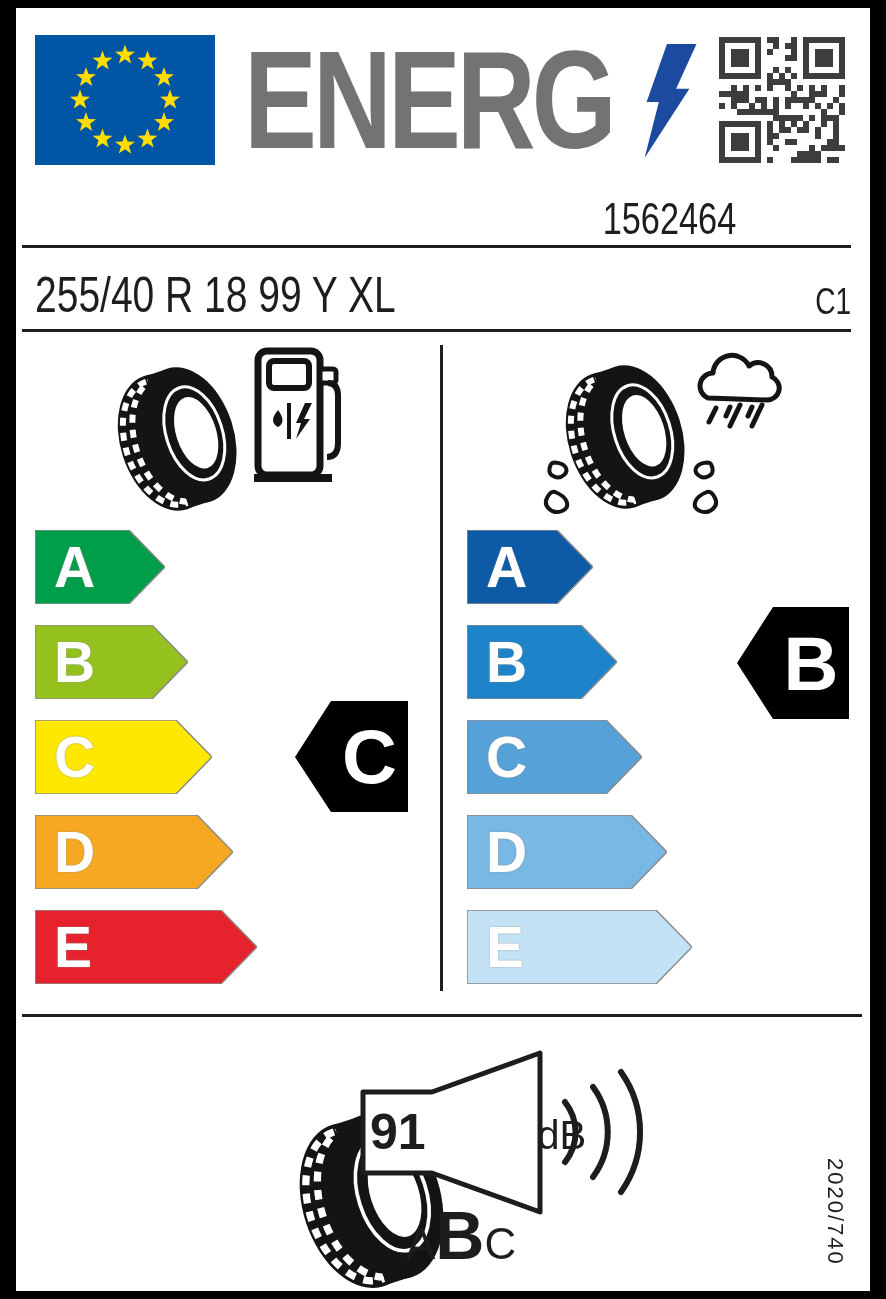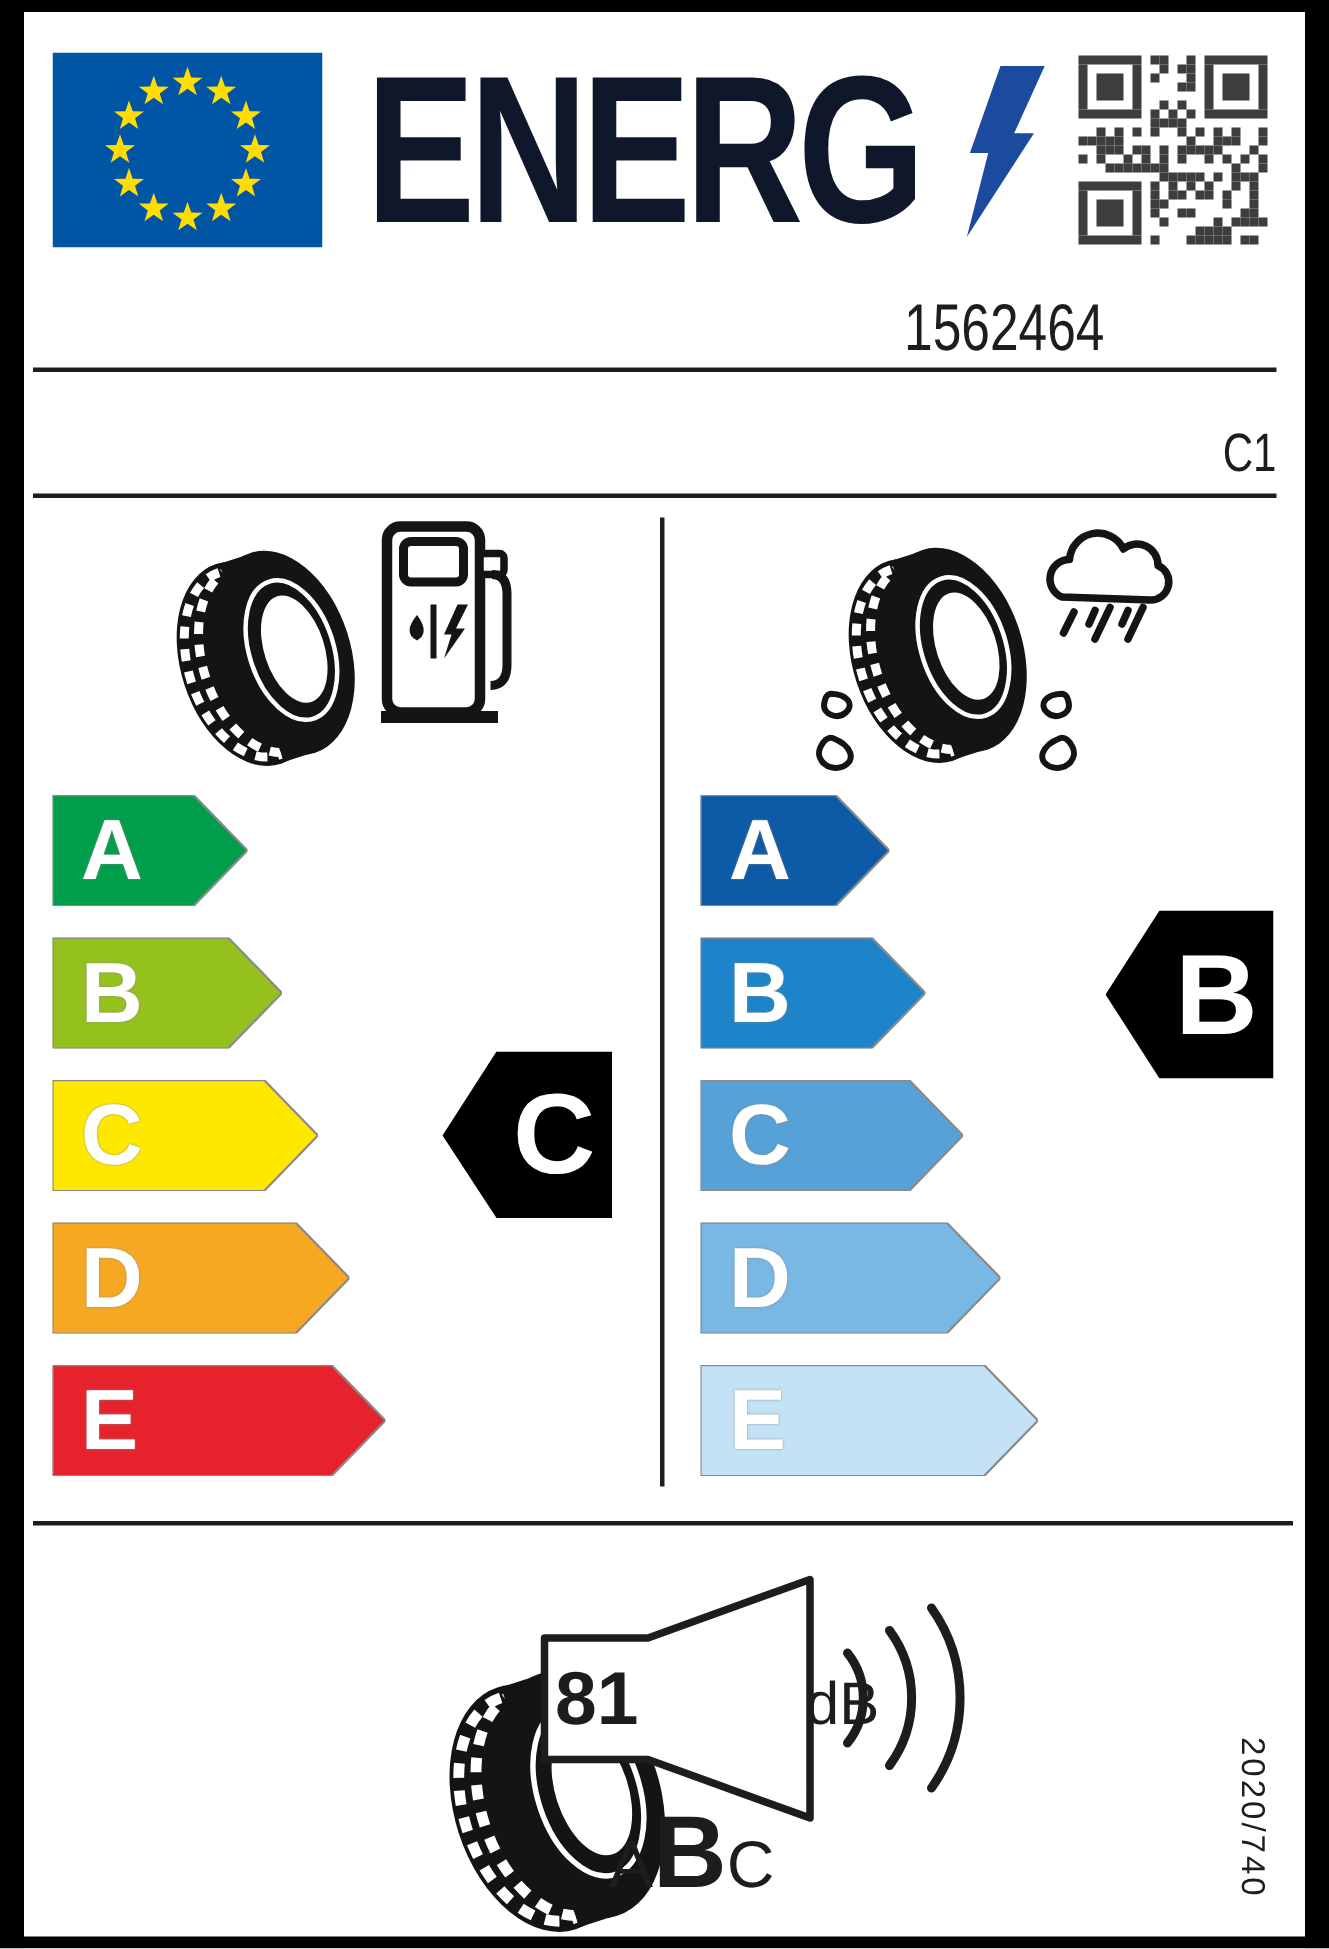--- a/index.html
+++ b/index.html
@@ -10,21 +10,21 @@
   
   .cond{display:inline-block;transform:scaleX(.78);transform-origin:0 50%;white-space:nowrap;}
   .cond-r{display:inline-block;transform:scaleX(.78);transform-origin:100% 50%;white-space:nowrap;}
   
   .brand{left:35px;top:194px;font-size:44px;font-weight:bold;}
   .prodid{right:35px;top:194px;font-size:44px;font-weight:400;text-align:center;}
   .dims{left:35px;top:266px;font-size:50px;font-weight:400;}
   .tclass{right:35px;top:281px;font-size:36px;font-weight:400;text-align:right;}
   .hr{background:#1d1d1b;height:3px;position:absolute;}
   
-  .energ{left:244px;top:30px;font-size:140px;font-weight:bold;color:#0f172a;letter-spacing:-5px;line-height:1;text-align:right;}
+  .energ{left:244px;top:30px;font-size:140px;font-weight:bold;color:#737373;letter-spacing:-5px;line-height:1;text-align:right;}
   
   .row{position:absolute;height:74px;}
   .row svg{display:block;}
   .grade{position:absolute;left:19px;top:0;width:100%;height:74px;line-height:74px;
          font-size:57px;font-weight:bold;color:#fff;text-shadow:0 0 1.5px #8a8a8a;}
   .indic{position:absolute;}
   .indic .iletter{position:absolute;left:36px;top:0;right:0;height:100%;
         display:flex;align-items:center;justify-content:center;
         font-size:76px;font-weight:bold;color:#fff;}
   
@@ -225,20 +225,23 @@
         <rect x="109" y="121" width="6" height="6"></rect>
         <rect x="115" y="121" width="6" height="6"></rect>
       </g>
   </svg>
 
   <div class="abs prodid" style="width:400px">
     <span class="cond-r">1562464</span>
   </div>
   <div class="hr" style="left:22px;top:245px;width:829px;"></div>
 
+  <div class="abs dims">
+    <span class="cond">255/40 R 18 99 Y XL</span>
+  </div>
   <div class="abs tclass" style="width:200px">
     <span class="cond-r">C1</span>
   </div>
   <div class="hr" style="left:22px;top:329px;width:829px;"></div>
 
   <div class="hr" style="left:440px;top:345px;width:3px;height:646px;"></div>
 
   <svg class="abs" style="left:115px;top:362px" width="130" height="152">
       <use href="#tyre"></use>
     </svg>
@@ -358,21 +361,21 @@
   <svg class="abs" style="left:350px;top:1045px;z-index:5" width="300" height="180" viewBox="0 0 300 180" overflow="visible">
     <polygon points="13,47 82,47 190,8 190,167 82,128 13,128" fill="#fff" stroke="#1d1d1b" stroke-width="5" stroke-linejoin="round"></polygon>
     <g stroke="#1d1d1b" stroke-width="6" fill="none" stroke-linecap="round">
       <path d="M 215 57 A 48 48 0 0 1 215 117"></path>
       <path d="M 243 42 A 76 76 0 0 1 243 132"></path>
       <path d="M 271 27 A 104 104 0 0 1 271 147"></path>
     </g>
   </svg>
 
   <div class="abs db-box">
-    <span class="db-val">81</span>
+    <span class="db-val">91</span>
     <span class="db-unit">&nbsp;</span><span class="db-unit">dB</span>
   </div>
 
   <div class="abs abc">
     <span class="n-a">A</span>
     <span class="n-b">B</span>
     <span class="n-c">C</span>
   </div>
 
   <div class="abs reg">2020/740</div>

